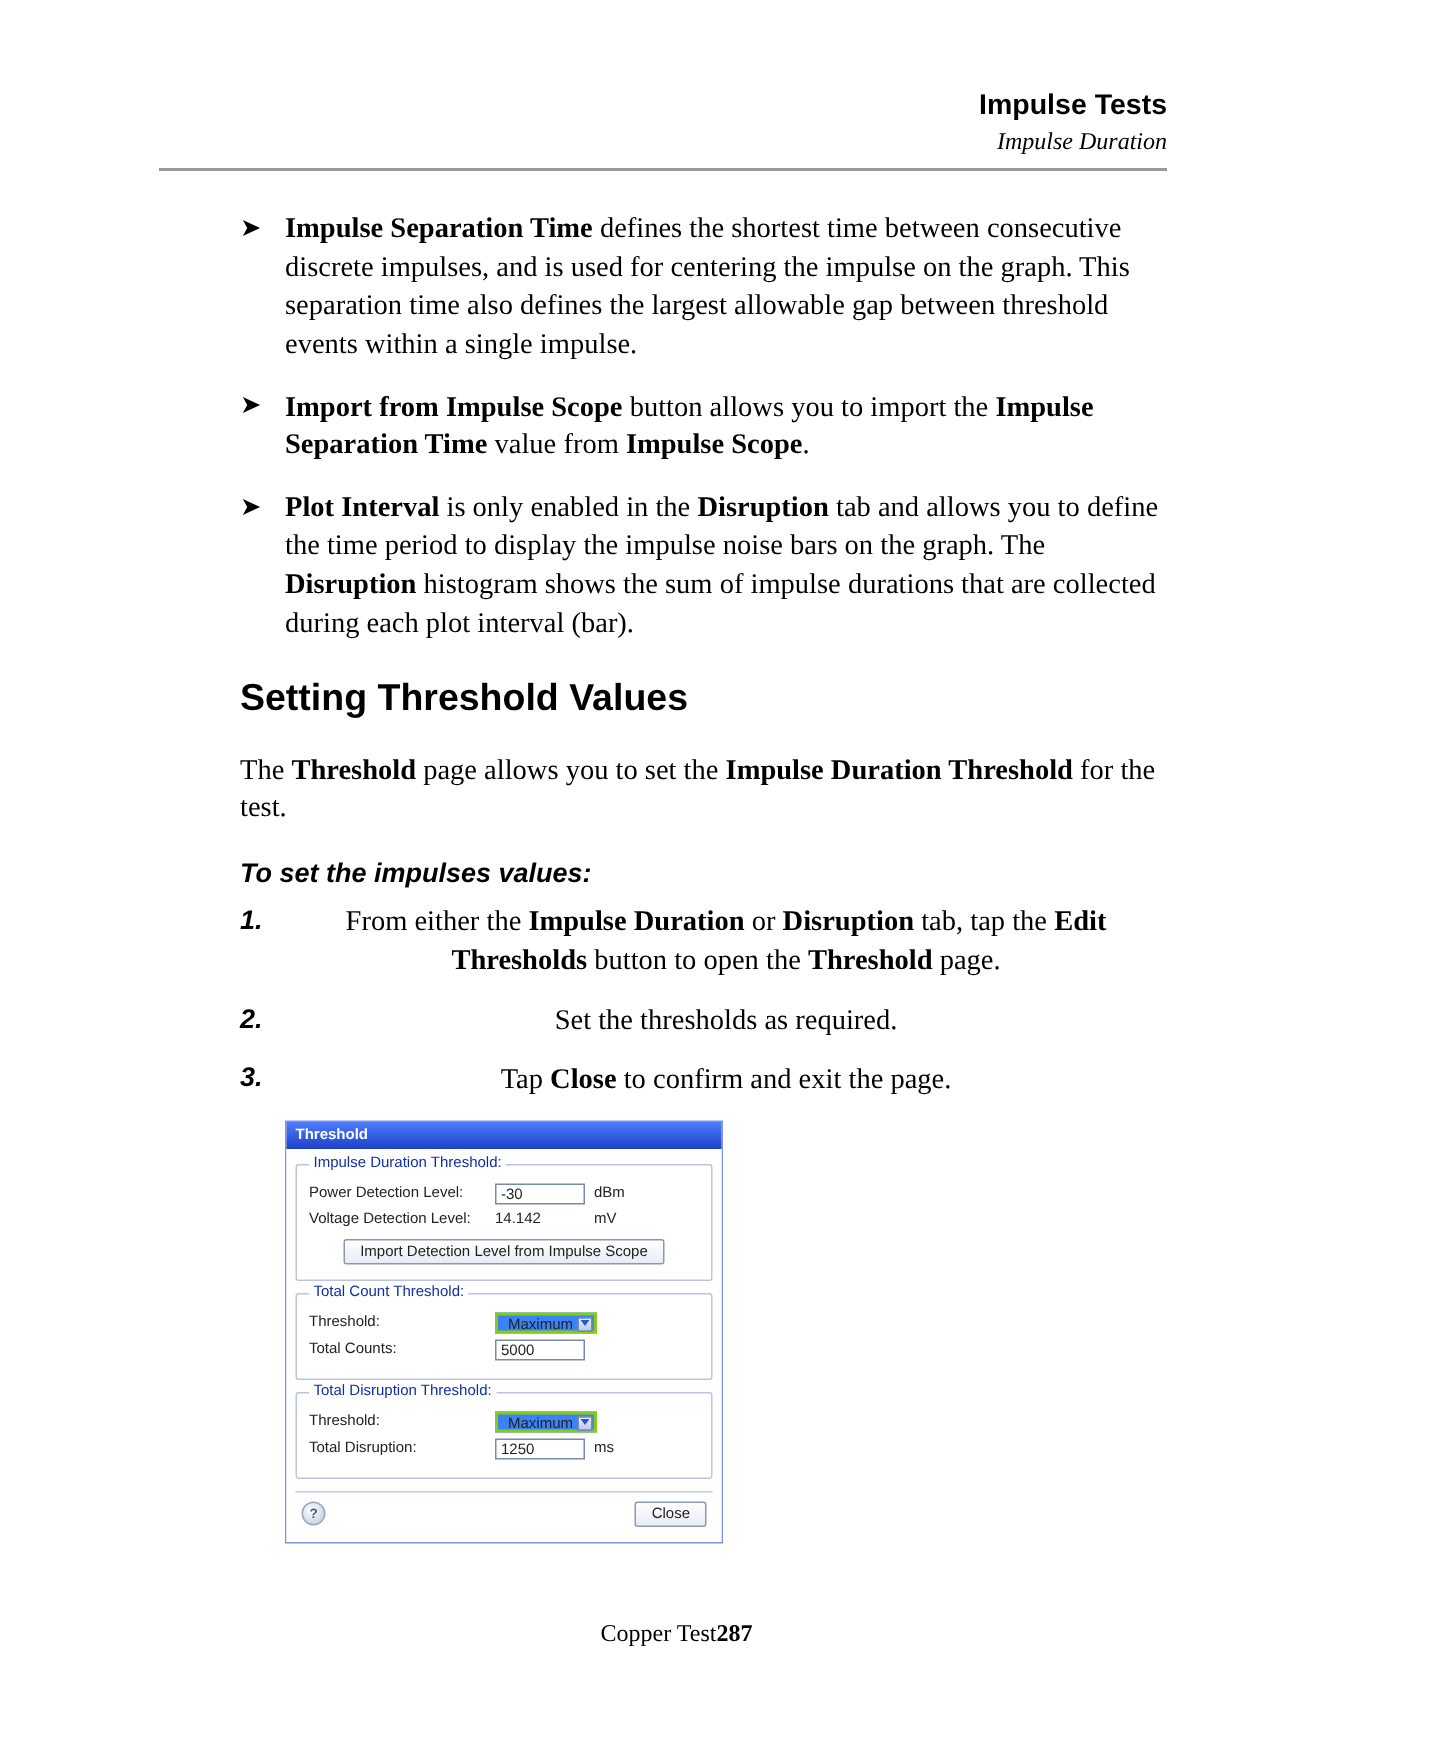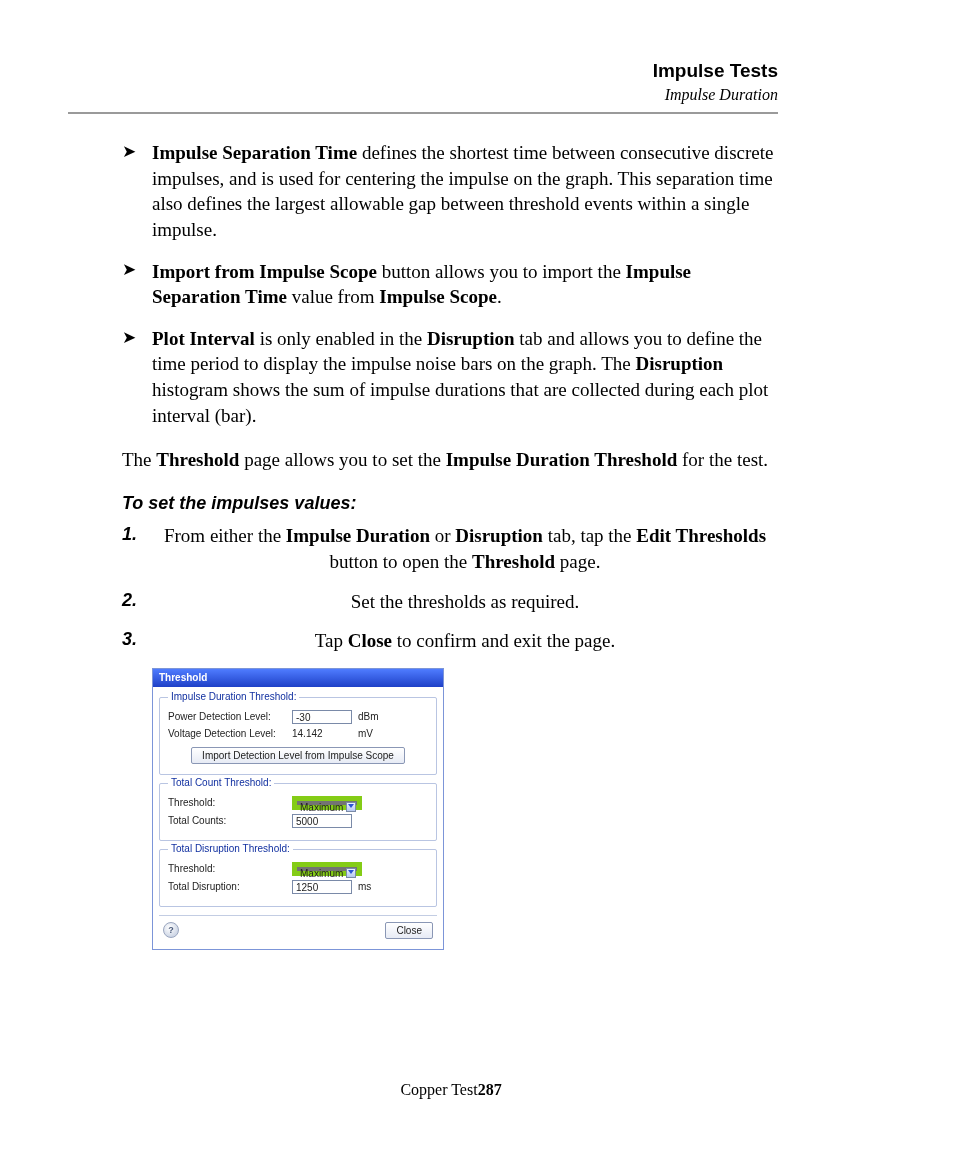--- a/index.html
+++ b/index.html
@@ -20,21 +20,21 @@
     background: #fff;
     color: var(--ink);
     font-family: Georgia, "Times New Roman", serif;
     font-size: 19px;
     line-height: 1.35;
   }
   .page {
     width: 846px;
     height: 1159px;
     box-sizing: border-box;
-    padding: 60px 68px 30px 68px;
+    padding: 60px 68px 30px 106px;
     position: relative;
   }
   .running-head {
     text-align: right;
     margin: 0 0 6px 0;
   }
   .running-head .chapter {
     font: 700 19px/1.2 "Segoe UI", Arial, sans-serif;
   }
   .running-head .section {
@@ -161,26 +161,27 @@
     border: 1px solid #7a8aa8;
     background: #fff;
     font: 10px Tahoma, Arial, sans-serif;
     padding: 1px 3px;
     height: 14px;
     box-sizing: border-box;
   }
   .ctl-select {
     position: relative;
     flex: 0 0 68px;
-    border: 5px solid #84cc16;
-    background: #737373;
+    border: 2px solid #84cc16;
+    background: #3b82f6;
     font: 10px Tahoma, Arial, sans-serif;
     padding: 1px 14px 1px 3px;
     height: 14px;
     box-sizing: border-box;
+    text-align: right;
   }
   .ctl-select::after {
     content: "";
     position: absolute;
     right: 1px; top: 1px;
     width: 10px; height: 10px;
     background: linear-gradient(#e9f0ff, #b7c9ef);
     border: 1px solid #7a8aa8;
     box-sizing: border-box;
   }
@@ -254,20 +255,21 @@
         <b>Impulse Separation Time</b><span> defines the shortest time between consecutive discrete impulses, and is used for centering the impulse on the graph. This separation time also defines the largest allowable gap between threshold events within a single impulse.</span>
       </li>
       <li>
         <b>Import from Impulse Scope</b><span> button allows you to import the </span><b>Impulse Separation Time</b><span> value from </span><b>Impulse Scope</b><span>.</span>
       </li>
       <li>
         <b>Plot Interval</b><span> is only enabled in the </span><b>Disruption</b><span> tab and allows you to define the time period to display the impulse noise bars on the graph. The </span><b>Disruption</b><span> histogram shows the sum of impulse durations that are collected during each plot interval (bar).</span>
       </li>
     </ul>
 
+    <h2 class="sec">Setting Threshold Values</h2>
 
     <p>
       <span>The </span><b>Threshold</b><span> page allows you to set the </span><b>Impulse Duration Threshold</b><span> for the test.</span>
     </p>
 
     <div class="lead">To set the impulses values:</div>
 
     <ol class="steps">
       <li>
         <span>From either the </span><b>Impulse Duration</b><span> or </span><b>Disruption</b><span> tab, tap the </span><b>Edit Thresholds</b><span> button to open the </span><b>Threshold</b><span> page.</span>

